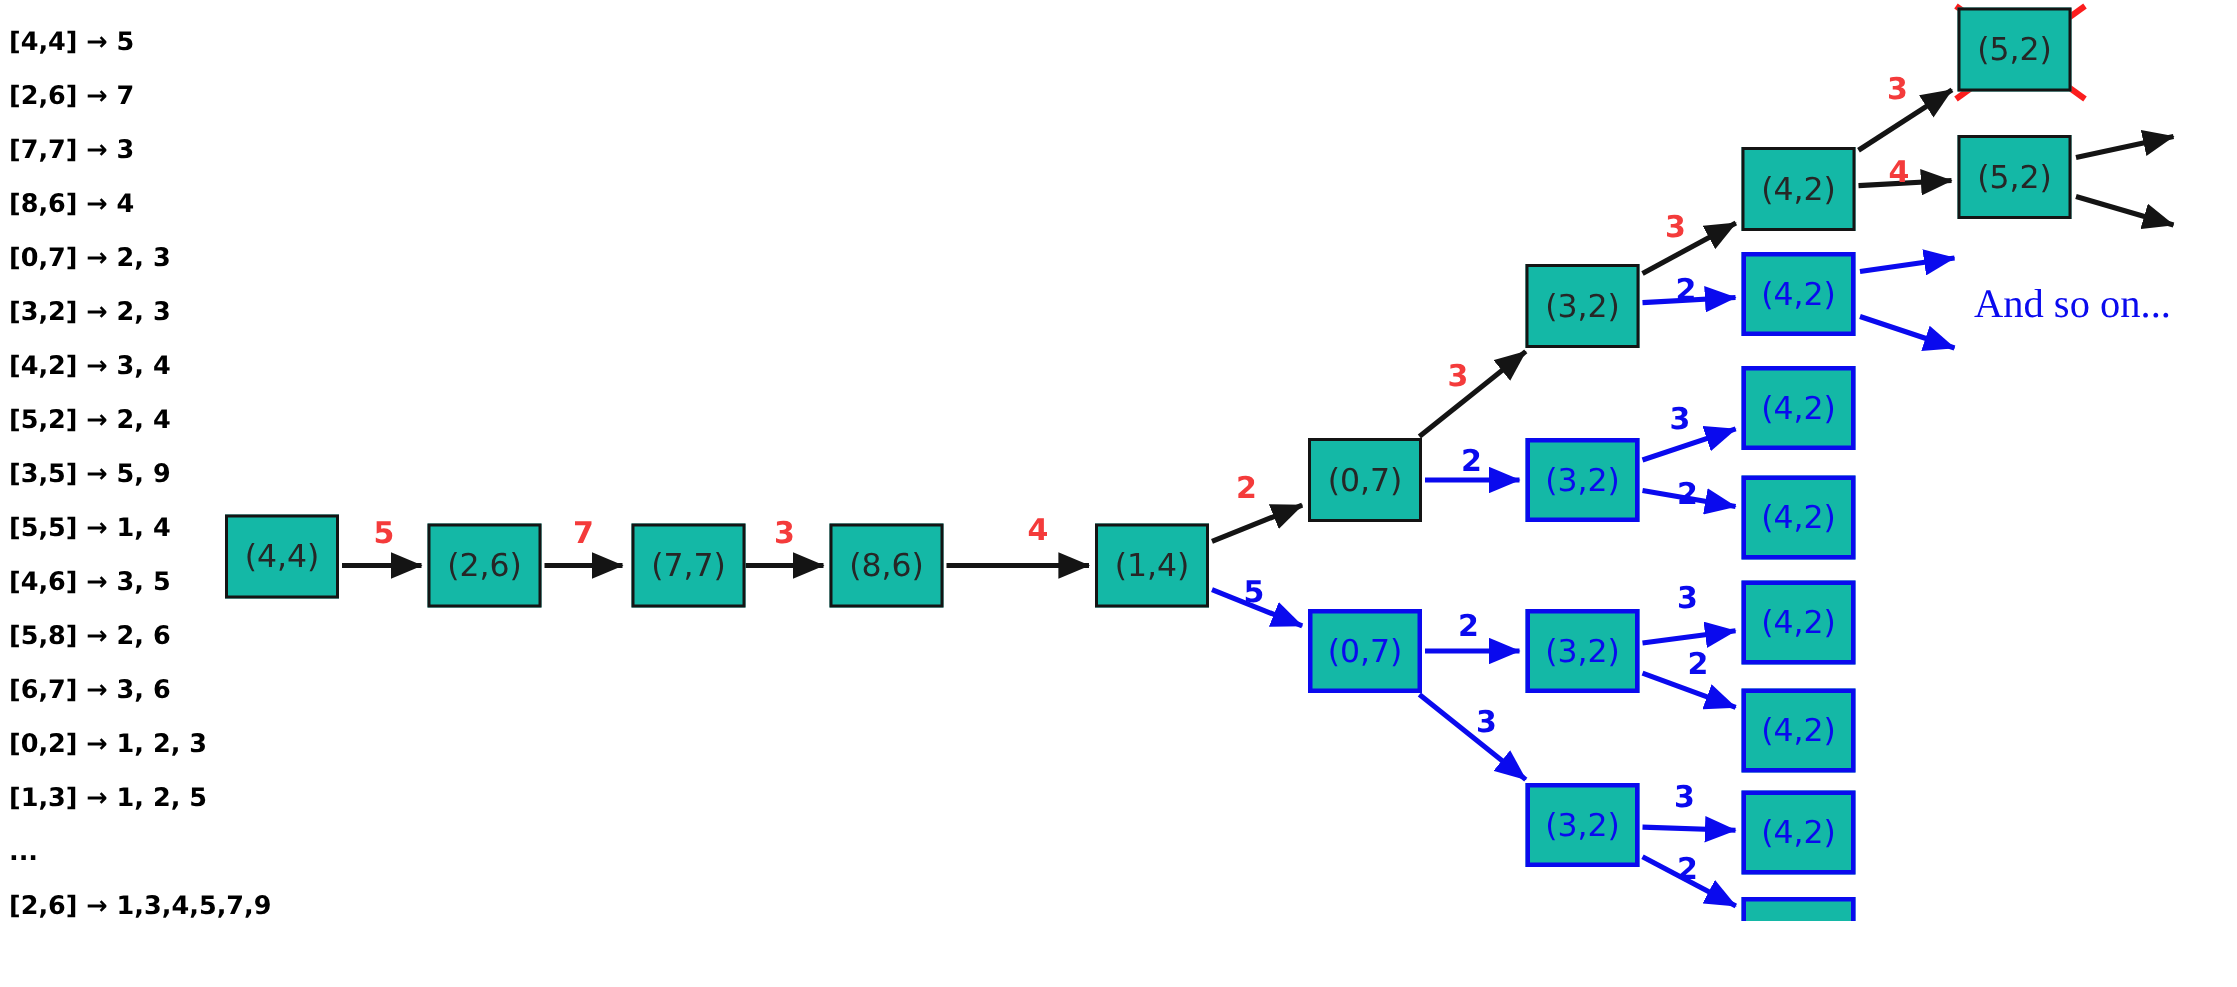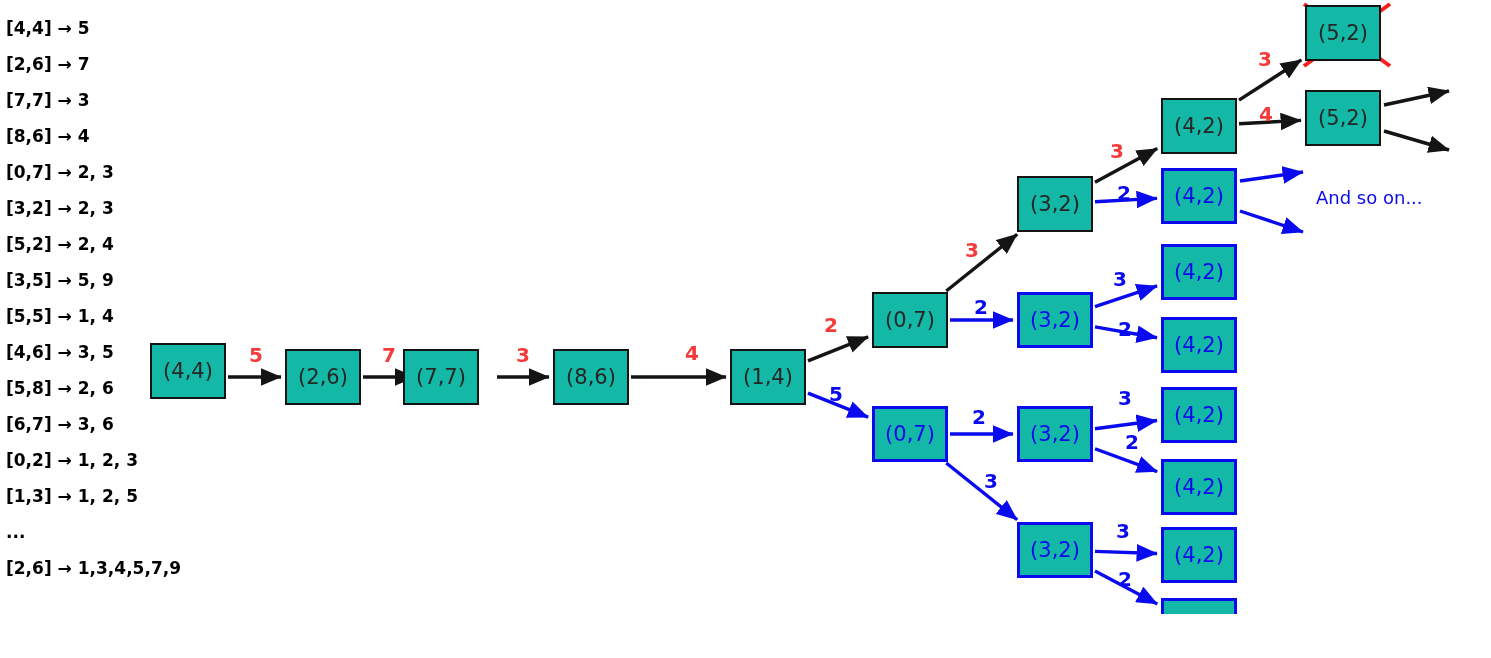--- a/index.html
+++ b/index.html
@@ -47,36 +47,38 @@
   }
   .edge-label {
     position: absolute;
     transform: translate(-50%, -50%);
     font-size: 20px;
     font-weight: bold;
     line-height: 1;
   }
   .annotation {
     position: absolute;
-    font-size: 18px;
+    font-size: 27px;
     line-height: 1.1;
     white-space: nowrap;
+    font-family: Liberation Serif, serif;
   }
 </style>
 </head>
 <body>
 
 <div class="canvas">
   <div class="legend">
       <div class="legend-item">[4,4] → 5</div>
       <div class="legend-item">[2,6] → 7</div>
       <div class="legend-item">[7,7] → 3</div>
       <div class="legend-item">[8,6] → 4</div>
       <div class="legend-item">[0,7] → 2, 3</div>
       <div class="legend-item">[3,2] → 2, 3</div>
+      <div class="legend-item">[4,2] → 3, 4</div>
       <div class="legend-item">[5,2] → 2, 4</div>
       <div class="legend-item">[3,5] → 5, 9</div>
       <div class="legend-item">[5,5] → 1, 4</div>
       <div class="legend-item">[4,6] → 3, 5</div>
       <div class="legend-item">[5,8] → 2, 6</div>
       <div class="legend-item">[6,7] → 3, 6</div>
       <div class="legend-item">[0,2] → 1, 2, 3</div>
       <div class="legend-item">[1,3] → 1, 2, 5</div>
       <div class="legend-item">...</div>
       <div class="legend-item">[2,6] → 1,3,4,5,7,9</div>
@@ -117,21 +119,21 @@
         <line x1="1240" y1="211" x2="1303" y2="232" stroke="#0a0aee" stroke-width="3.4" marker-end="url(#ah-blue)"></line>
       </g>
     <g id="x-marks">
         <line x1="1304" y1="66" x2="1390" y2="4" stroke="#fb1d1d" stroke-width="4"></line>
         <line x1="1304" y1="4" x2="1390" y2="66" stroke="#fb1d1d" stroke-width="4"></line>
       </g>
   </svg>
   <div class="annotation" style="left: 1316px; top: 188px; color: rgb(10, 10, 238);">And so on...</div>
 <div class="node" style="left: 150px; top: 343px; border-color: rgb(20, 20, 20); color: rgb(38, 38, 38);">(4,4)</div>
     <div class="node" style="left: 285px; top: 349px; border-color: rgb(20, 20, 20); color: rgb(38, 38, 38);">(2,6)</div>
-    <div class="node" style="left: 403px; top: 349px; border-color: rgb(20, 20, 20); color: rgb(38, 38, 38);">(7,7)</div>
+    <div class="node" style="left: 421px; top: 349px; border-color: rgb(20, 20, 20); color: rgb(38, 38, 38);">(7,7)</div>
     <div class="node" style="left: 553px; top: 349px; border-color: rgb(20, 20, 20); color: rgb(38, 38, 38);">(8,6)</div>
     <div class="node" style="left: 730px; top: 349px; border-color: rgb(20, 20, 20); color: rgb(38, 38, 38);">(1,4)</div>
     <div class="node" style="left: 872px; top: 292px; border-color: rgb(20, 20, 20); color: rgb(38, 38, 38);">(0,7)</div>
     <div class="node blue" style="left: 872px; top: 406px; border-color: rgb(10, 10, 238); color: rgb(10, 10, 238);">(0,7)</div>
     <div class="node" style="left: 1017px; top: 176px; border-color: rgb(20, 20, 20); color: rgb(38, 38, 38);">(3,2)</div>
     <div class="node blue" style="left: 1017px; top: 292px; border-color: rgb(10, 10, 238); color: rgb(10, 10, 238);">(3,2)</div>
     <div class="node blue" style="left: 1017px; top: 406px; border-color: rgb(10, 10, 238); color: rgb(10, 10, 238);">(3,2)</div>
     <div class="node blue" style="left: 1017px; top: 522px; border-color: rgb(10, 10, 238); color: rgb(10, 10, 238);">(3,2)</div>
     <div class="node" style="left: 1161px; top: 98px; border-color: rgb(20, 20, 20); color: rgb(38, 38, 38);">(4,2)</div>
     <div class="node blue" style="left: 1161px; top: 168px; border-color: rgb(10, 10, 238); color: rgb(10, 10, 238);">(4,2)</div>

